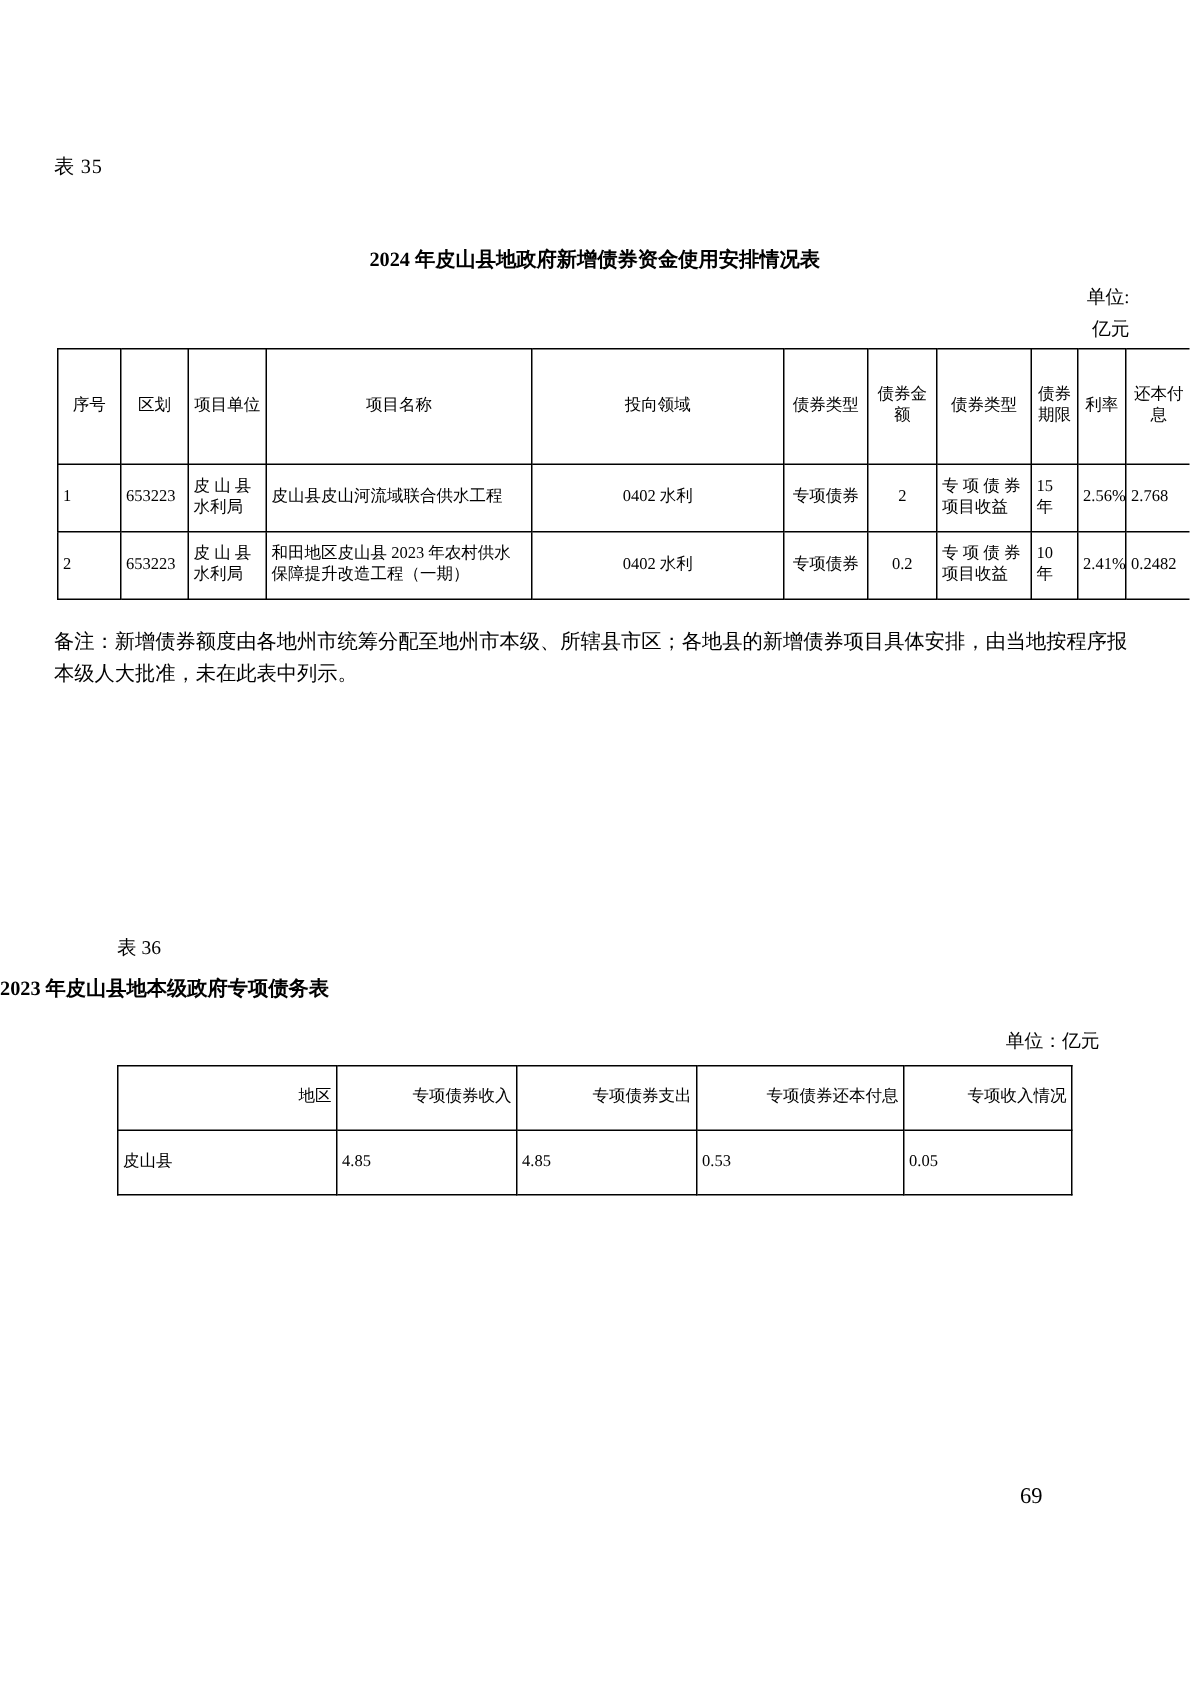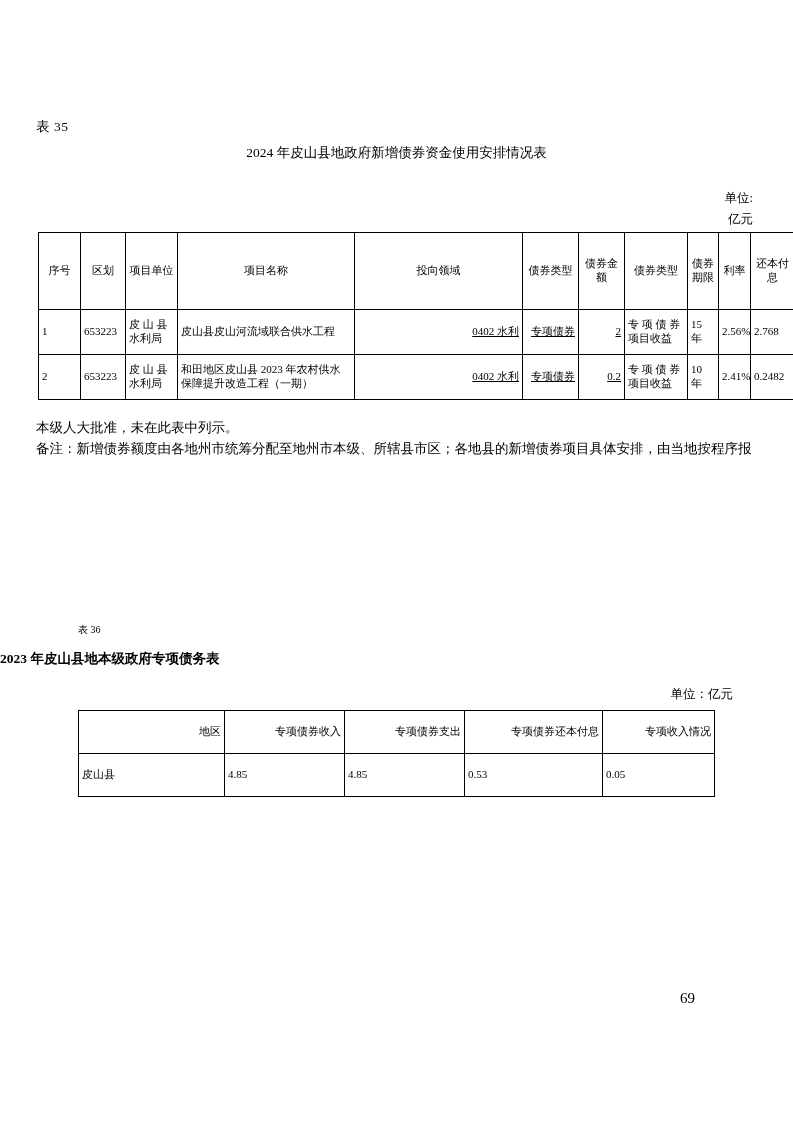--- a/index.html
+++ b/index.html
@@ -17,32 +17,32 @@
   }
   .page {
     position: relative;
     width: 793px;
     height: 1122px;
     box-sizing: border-box;
   }
   .t35-label {
     position: absolute;
     left: 36px;
-    top: 118px;
+    top: 102px;
     font-size: 13.5px;
     letter-spacing: 0.5px;
   }
   .t35-title {
     position: absolute;
     left: 0;
-    top: 144px;
+    top: 164px;
     width: 793px;
     text-align: center;
     font-size: 13.5px;
-    font-weight: normal;
+    font-weight: bold;
     font-family: "Liberation Serif", "DejaVu Serif", serif;
   }
   .t35-unit1 {
     position: absolute;
     right: 40px;
     top: 190px;
     font-size: 12.5px;
     margin-left: 33px;
   }
   .t35-unit2 {
@@ -75,40 +75,40 @@
   }
   .tbl35 th {
     text-align: center;
     font-weight: bold;
     font-size: 11.5px;
     height: 72px;
   }
   .tbl35 td {
     height: 40px;
   }
-  .tbl35 .c-center { text-align: right; text-decoration: underline; }
+  .tbl35 .c-center { text-align: center; }
   .tbl35 .c-left { text-align: left; }
 
   .note35 {
     position: absolute;
     left: 36px;
     top: 418px;
     width: 720px;
     font-size: 13.5px;
     line-height: 1.55;
     text-align: justify;
   }
   .note35 .ind { display: block; }
 
   
   .t36-label {
     position: absolute;
     left: 78px;
     top: 623px;
-    font-size: 10px;
+    font-size: 13px;
     text-align: right;
   }
   .t36-title {
     position: absolute;
     left: 0;
     top: 650px;
     width: 793px;
     text-align: left;
     font-size: 13.5px;
     font-weight: bold;
@@ -209,22 +209,22 @@
         <td class="c-center">0.2</td>
         <td class="c-left">专 项 债 券项目收益</td>
         <td class="c-left">10 年</td>
         <td class="c-left">2.41%</td>
         <td class="c-left">0.2482</td>
       </tr>
     </tbody>
   </table>
 
   <div class="note35">
+    <span class="ind">备注：新增债券额度由各地州市统筹分配至地州市本级、所辖县市区；各地县的新增债券项目具体安排，由当地按程序报</span>
     <span class="ind">本级人大批准，未在此表中列示。</span>
-    <span class="ind">备注：新增债券额度由各地州市统筹分配至地州市本级、所辖县市区；各地县的新增债券项目具体安排，由当地按程序报</span>
   </div>
 
   <div class="t36-label">表 36</div>
   <div class="t36-title">2023 年皮山县地本级政府专项债务表</div>
   <div class="t36-unit">单位：亿元</div>
 
   <table class="doc tbl36">
     <colgroup>
       <col style="width:146px">
       <col style="width:120px">

